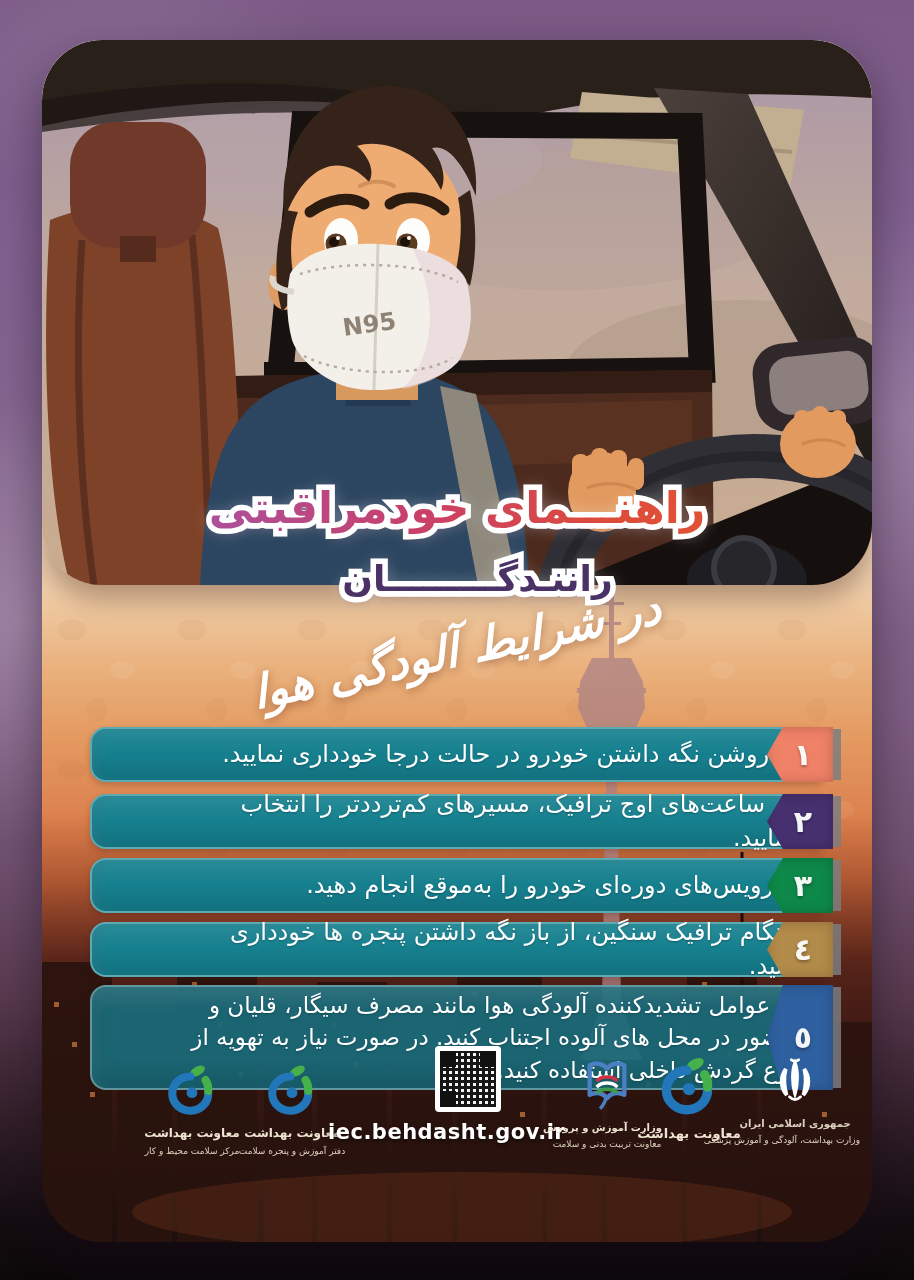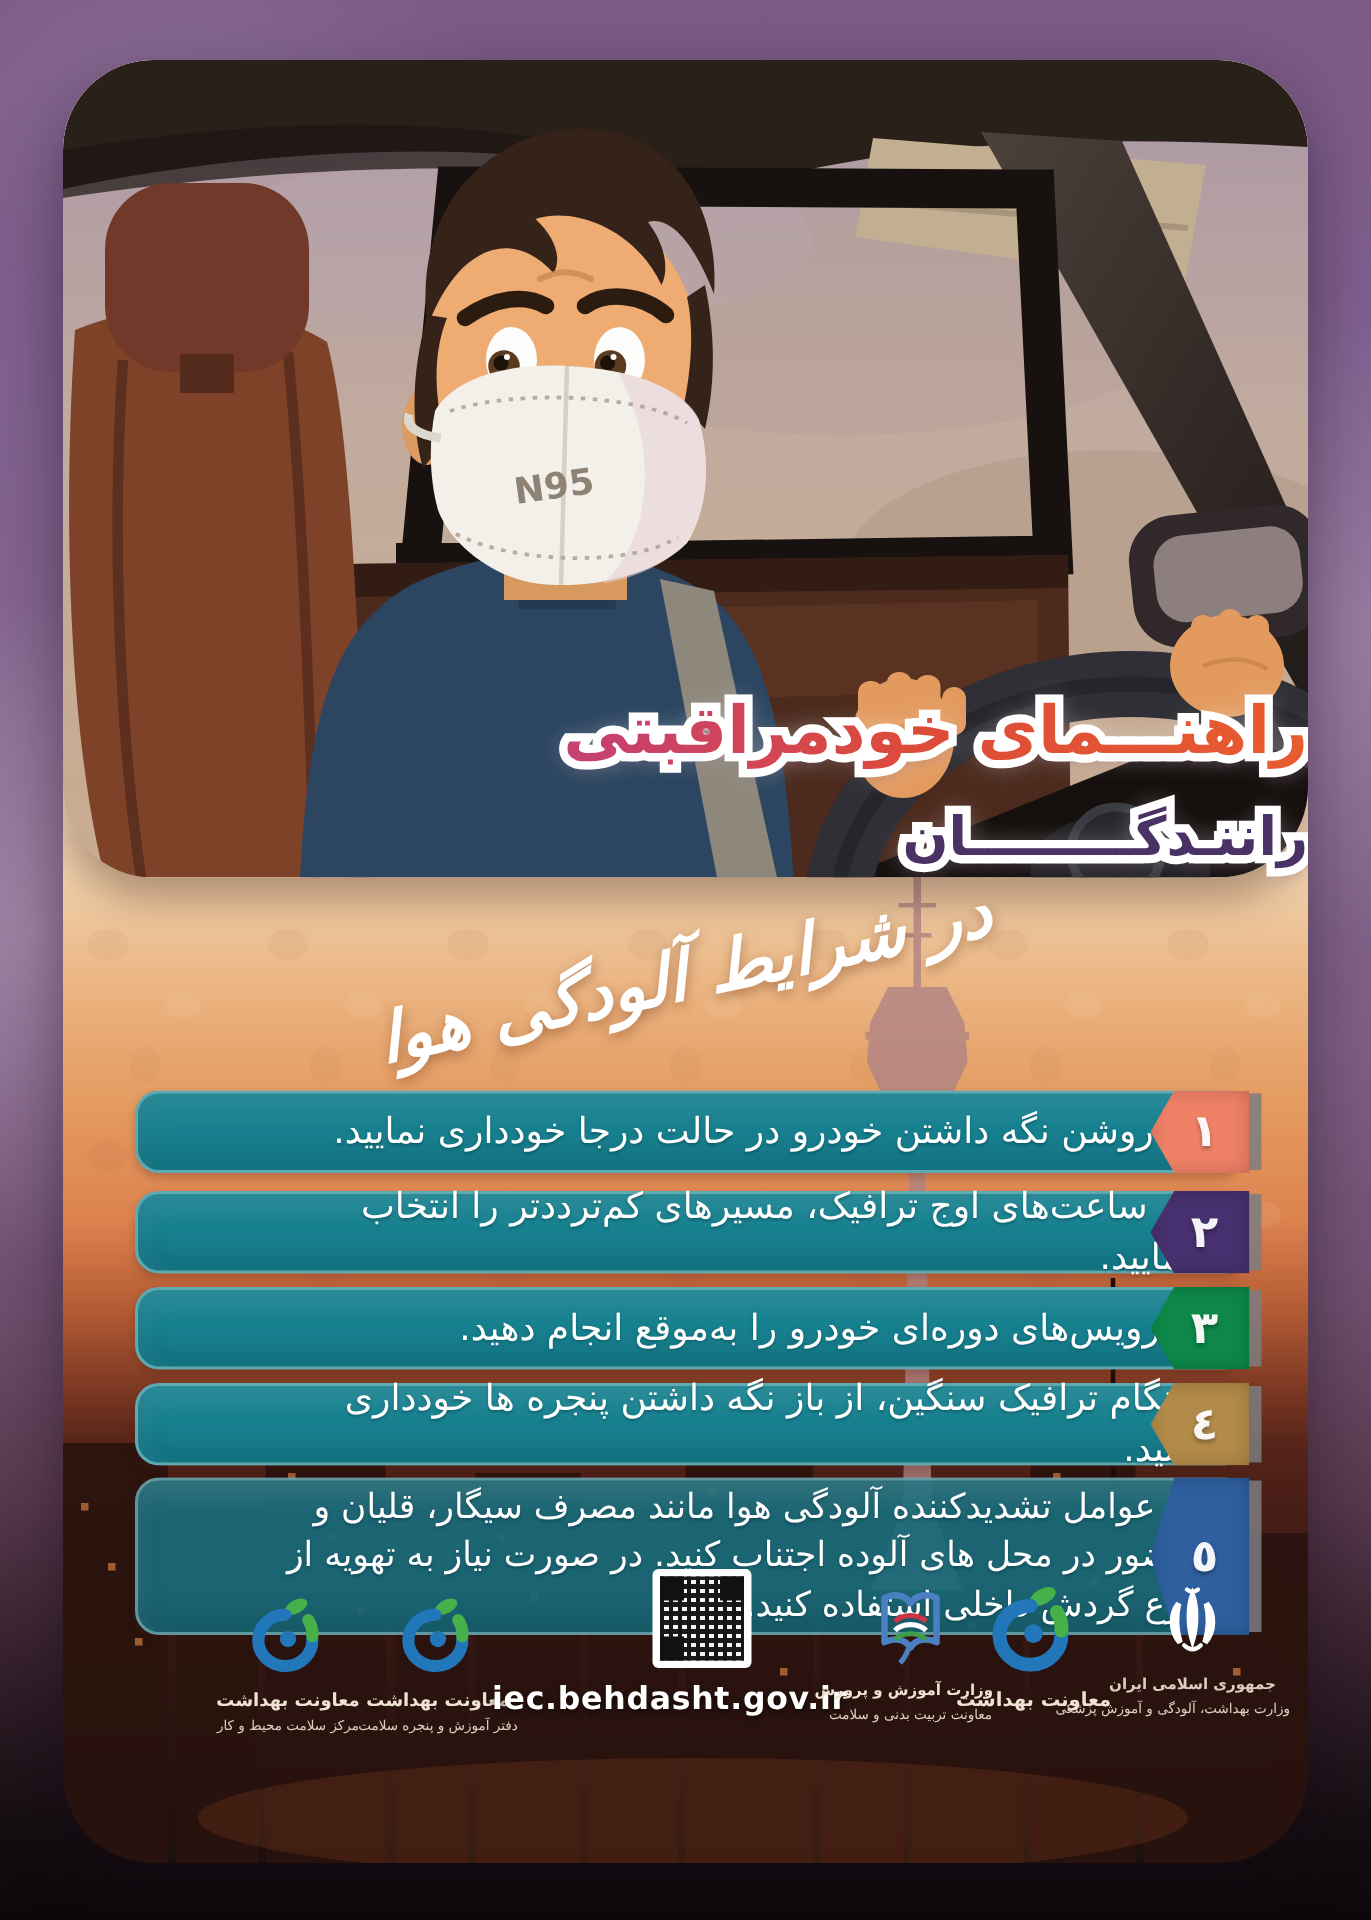--- a/index.html
+++ b/index.html
@@ -53,21 +53,21 @@
   .city{position:absolute;left:0;right:0;bottom:0;height:430px;}
   
   .tower{position:absolute;left:505px;top:540px;width:130px;height:480px;opacity:.8;}
   
   .photo{
     position:absolute;left:0;top:0;width:830px;height:545px;
     border-radius:60px;overflow:hidden;
     box-shadow:0 14px 26px rgba(60,25,20,.35);
   }
   
-  .titles{position:absolute;left:0;right:0;top:418px;text-align:right;pointer-events:none;}
+  .titles{position:absolute;left:0;right:0;top:438px;text-align:center;pointer-events:none;}
   .t-wrap{position:relative;height:64px;}
   .t-wrap.second{height:74px;margin-top:2px;}
   .t-line{
     position:absolute;left:0;right:0;top:0;
     font-weight:bold;font-size:44px;line-height:60px;letter-spacing:0;
     direction:rtl;white-space:nowrap;
   }
   .t-wrap.second .t-line{font-size:36px;line-height:70px;padding-left:41px;}
   .t-stroke{
     -webkit-text-stroke:11px #ffffff;

